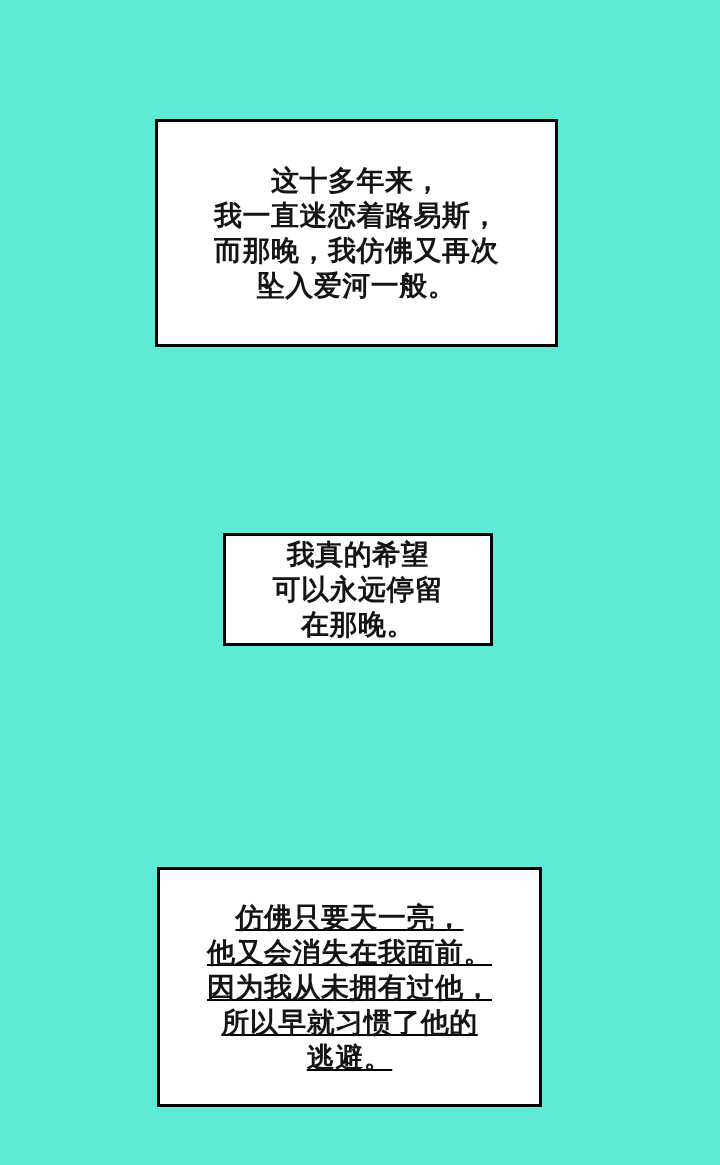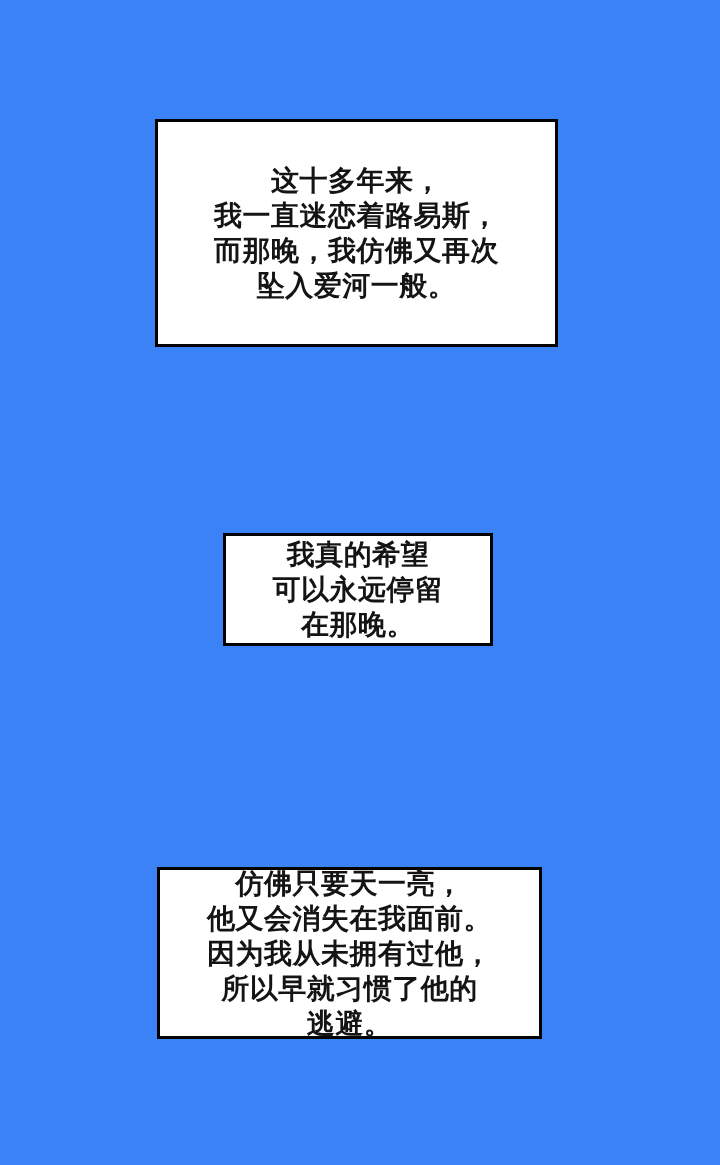--- a/index.html
+++ b/index.html
@@ -14,21 +14,21 @@
     overflow: hidden;
     font-family: "Liberation Sans", "DejaVu Sans", sans-serif;
   }
 
   .comic-page {
     position: absolute;
     left: 0;
     top: 0;
     width: 720px;
     height: 1165px;
-    background: #3b82f6;
+    background: #5eead4;
   }
 
   .speech-panel {
     position: absolute;
     box-sizing: border-box;
     background: #ffffff;
     border: 3px solid #000000;
     display: flex;
     align-items: center;
     justify-content: center;
@@ -61,21 +61,22 @@
     top: 533px;
     width: 270px;
     height: 113px;
   }
 
   
   #panel-3 {
     left: 157px;
     top: 867px;
     width: 385px;
-    height: 172px;
+    height: 240px;
+    text-decoration: underline;
   }
 </style>
 </head>
 <body>
 
 <div class="comic-page">
 
   <div class="speech-panel" id="panel-1">
     <p class="panel-text">这十多年来，
 我一直迷恋着路易斯，

